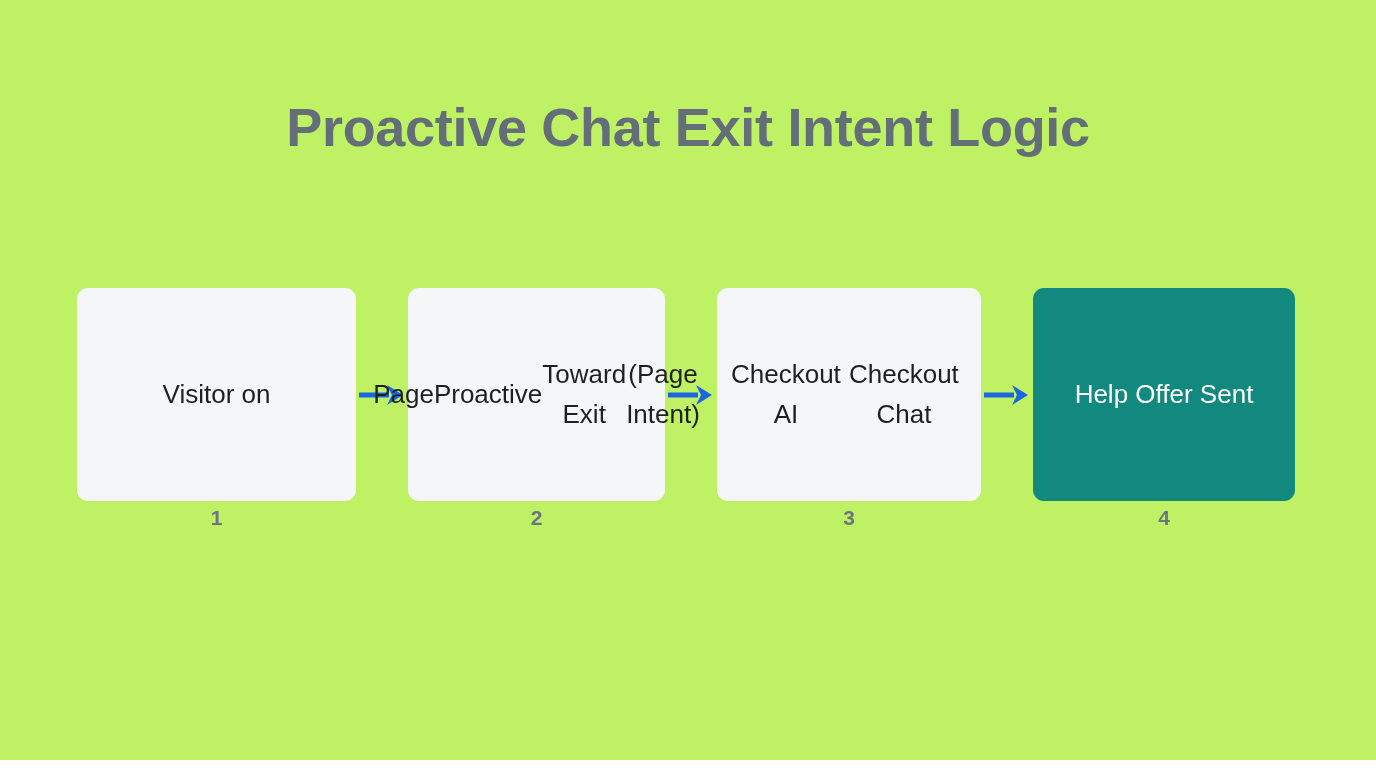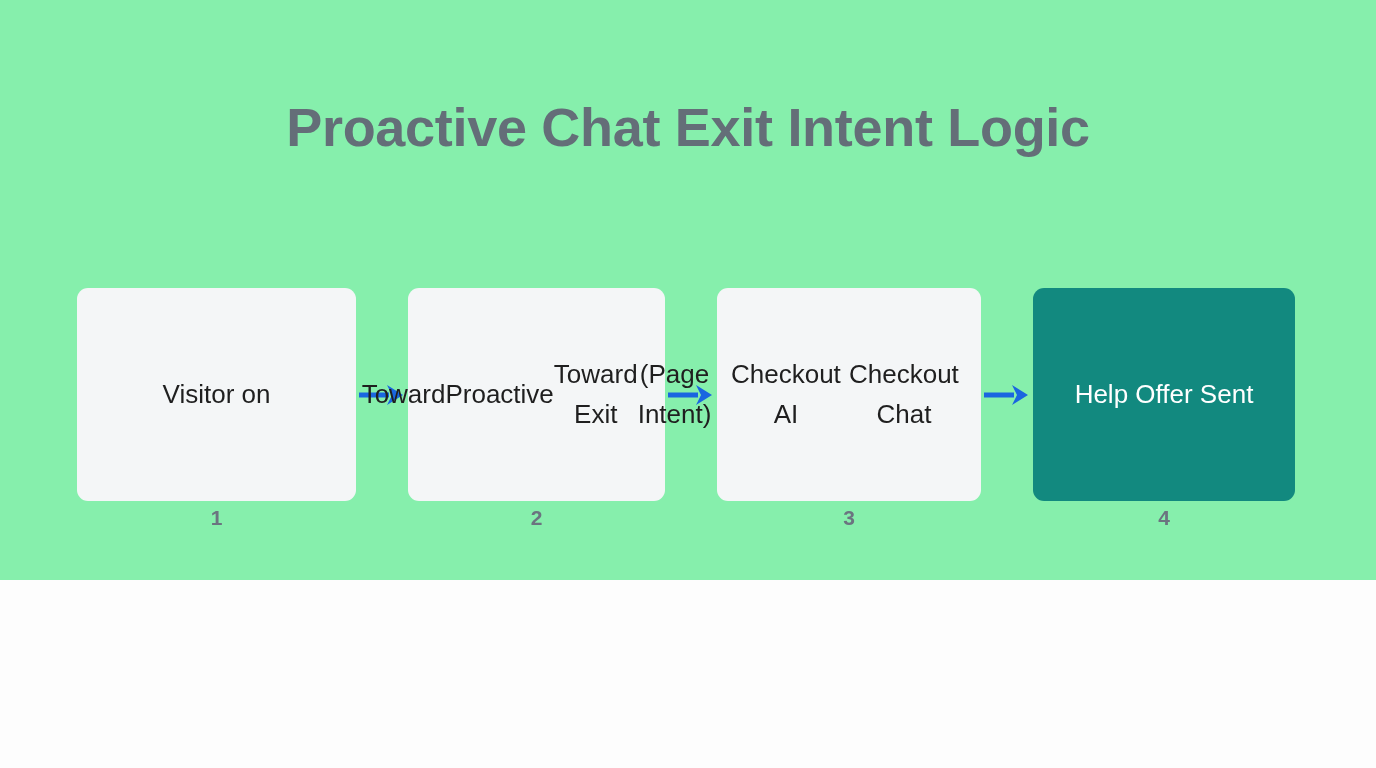--- a/index.html
+++ b/index.html
@@ -13,22 +13,22 @@
 
   body {
     background: #fdfdfd;
     font-family: "Liberation Sans", sans-serif;
     -webkit-font-smoothing: antialiased;
   }
 
   .canvas {
     position: relative;
     width: 1376px;
-    height: 580px;
-    background: #86efac;
+    height: 760px;
+    background: #bef264;
   }
 
   
   .diagram-title {
     position: absolute;
     top: 96px;
     left: 0;
     width: 1376px;
     text-align: center;
     font-size: 54px;
@@ -127,21 +127,21 @@
       <span>
         <svg width="46" height="26" viewBox="0 0 46 26" aria-hidden="true">
           <line x1="0" y1="13" x2="30" y2="13" stroke="#1a66e0" stroke-width="5"></line>
           <path d="M28 3 L44 13 L28 23 L33 13 Z" fill="#1a66e0"></path>
         </svg>
       </span>
     </div>
 
     <div class="step w2">
       <div class="step-box">
-        <span>Toward</span>
+        <span>Page</span>
           <br>
         <span>Proactive</span>
           <br>
         <span>Toward Exit</span>
           <br>
         <span>(Page Intent)</span>
       </div>
       <div class="step-label">2</div>
     </div>
 

